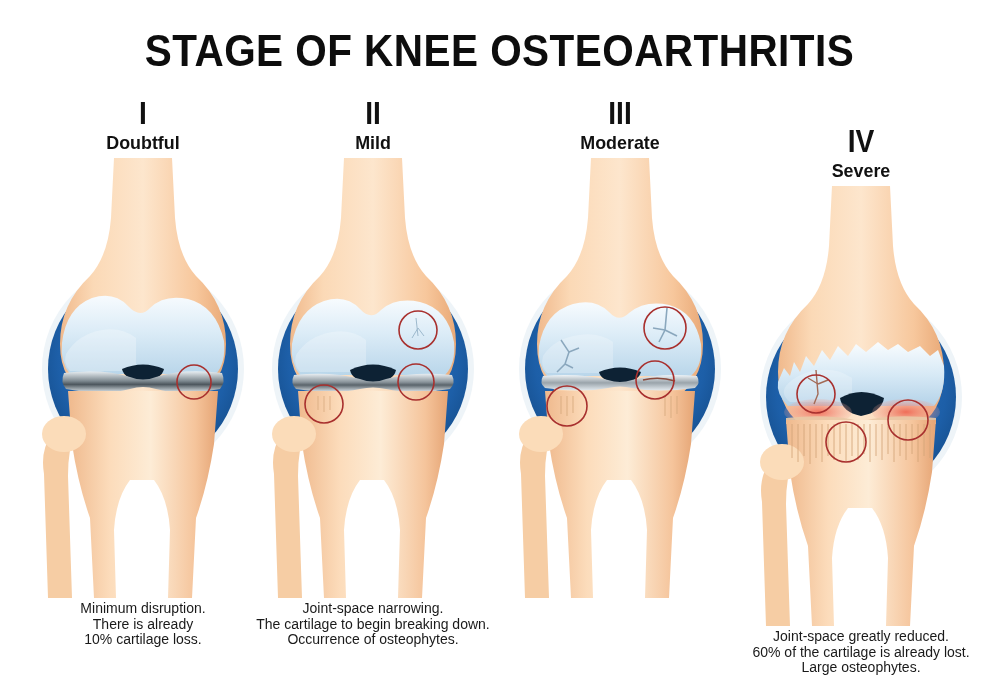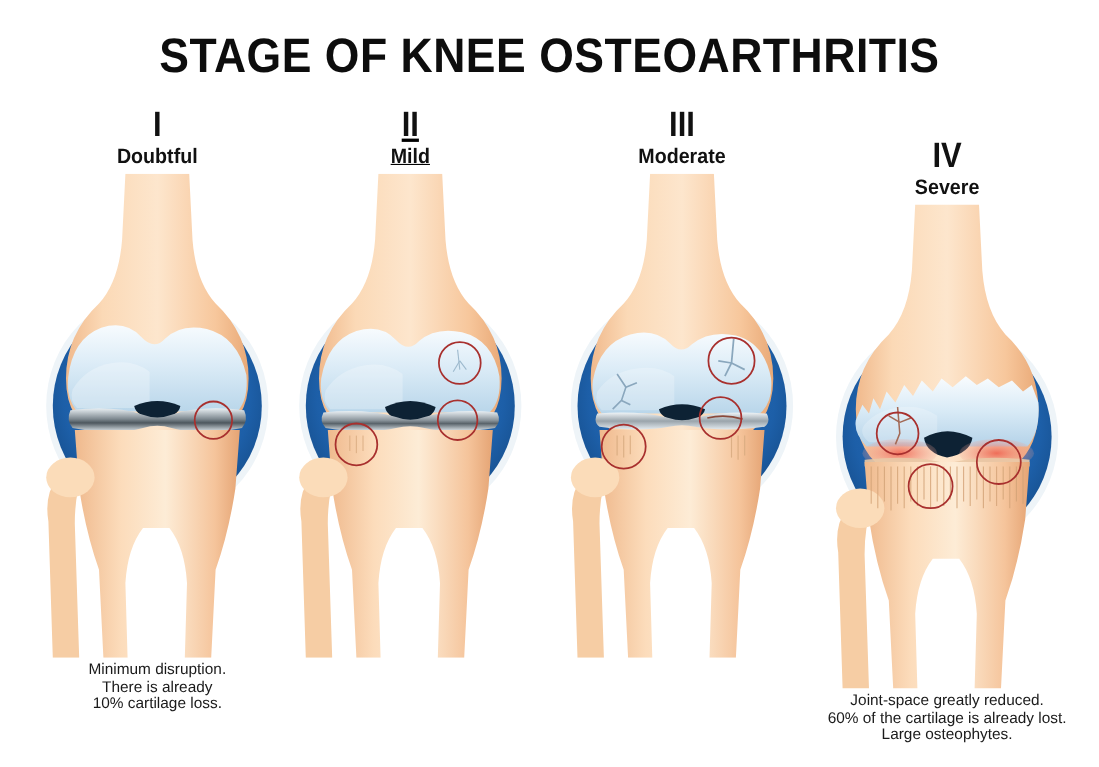--- a/index.html
+++ b/index.html
@@ -48,21 +48,21 @@
     width: 999px;
     height: 600px;
   }
   .panel {
     position: absolute;
     top: 0;
     width: 250px;
     height: 580px;
   }
   .panel.p0 { left: 18px; }
-  .panel.p1 { left: 248px; text-decoration: underline; }
+  .panel.p1 { left: 248px; }
   .panel.p2 { left: 495px; }
   .panel.p3 { left: 736px; margin-top: 28px; }
 
   .roman {
     text-align: center;
     font-family: "Liberation Sans", sans-serif;
     font-weight: bold;
     font-size: 32px;
     line-height: 34px;
     color: #111111;
@@ -241,20 +241,23 @@
             <path d="M168,160 L170,178"></path>
             <path d="M170,170 L176,178"></path>
             <path d="M170,170 L164,180"></path>
           </g>
 
           <circle cx="170" cy="172" r="19" fill="none" stroke="#a8302e" stroke-width="1.6"></circle>
           <circle cx="168" cy="224" r="18" fill="none" stroke="#a8302e" stroke-width="1.6"></circle>
           <circle cx="76" cy="246" r="19" fill="none" stroke="#a8302e" stroke-width="1.6"></circle>
         </svg>
       </div>
+      <div class="caption">Joint-space narrowing.
+The cartilage to begin breaking down.
+Occurrence of osteophytes.</div>
     </div>
 
     <div class="panel p2">
       <div class="roman">III</div>
       <div class="stagename">Moderate</div>
       <div class="kneewrap">
         <svg viewBox="0 0 250 440" xmlns="http://www.w3.org/2000/svg">
           <defs>
             <linearGradient id="g3shaft" x1="0" y1="0" x2="1" y2="0">
               <stop offset="0" stop-color="#f0b98c"></stop>

